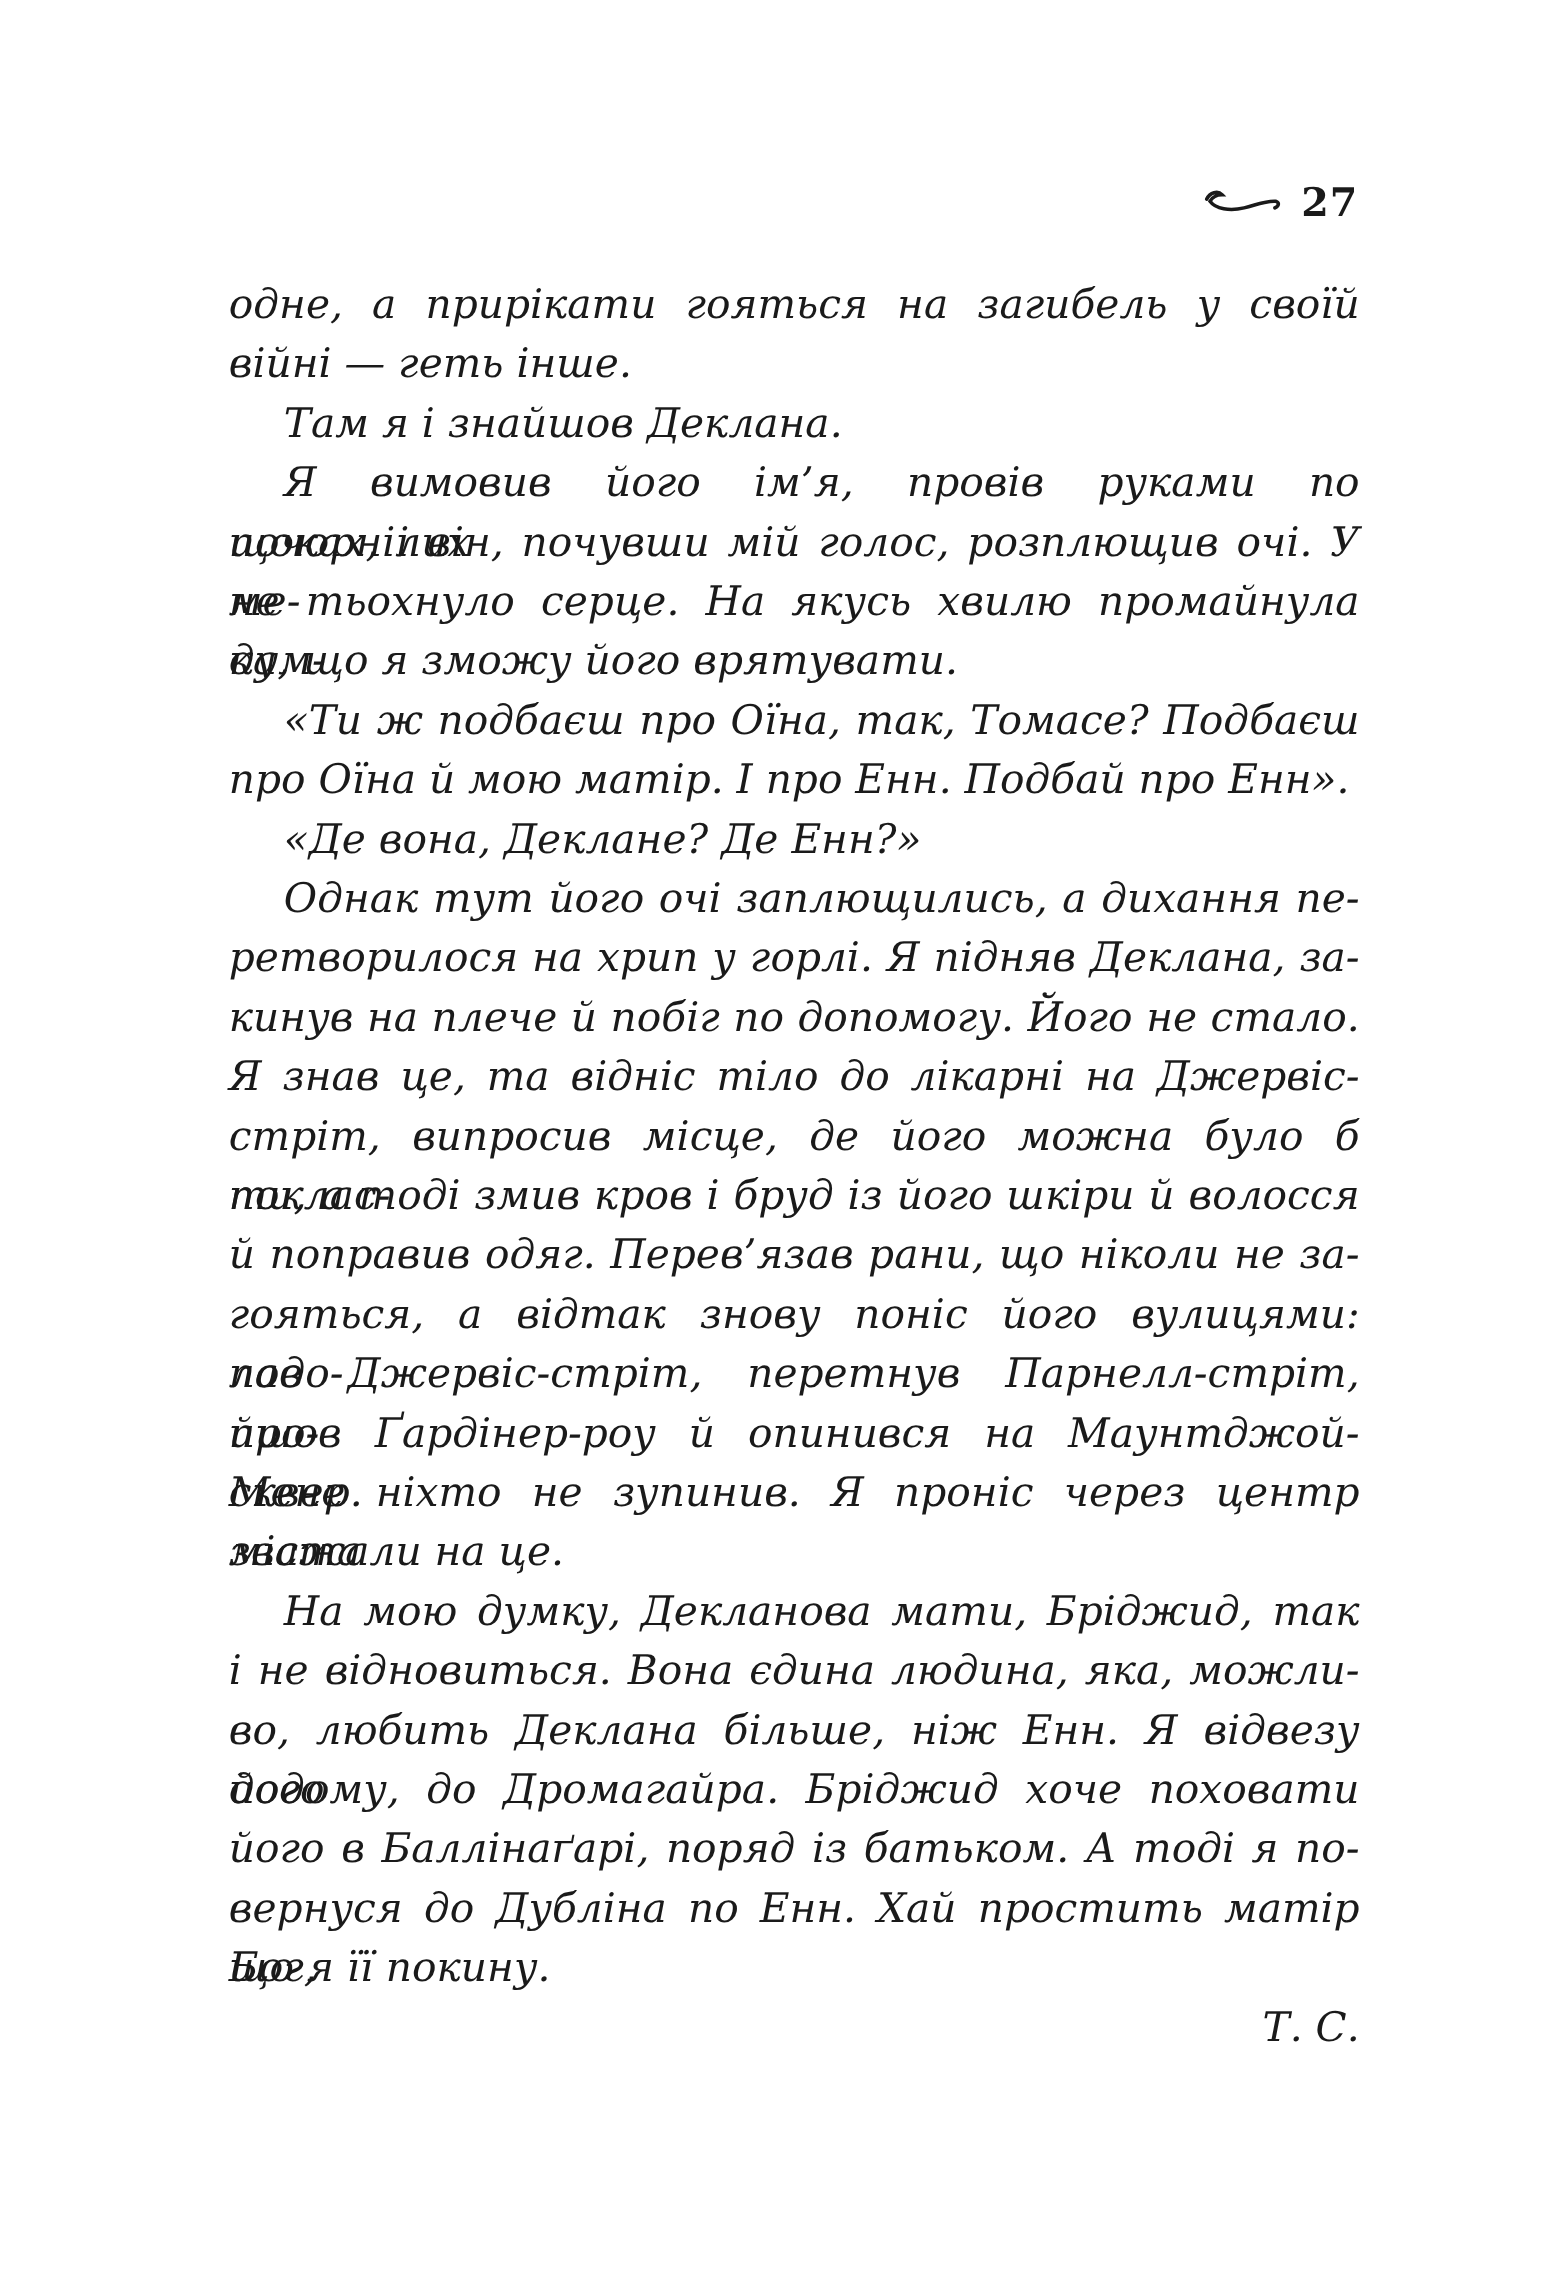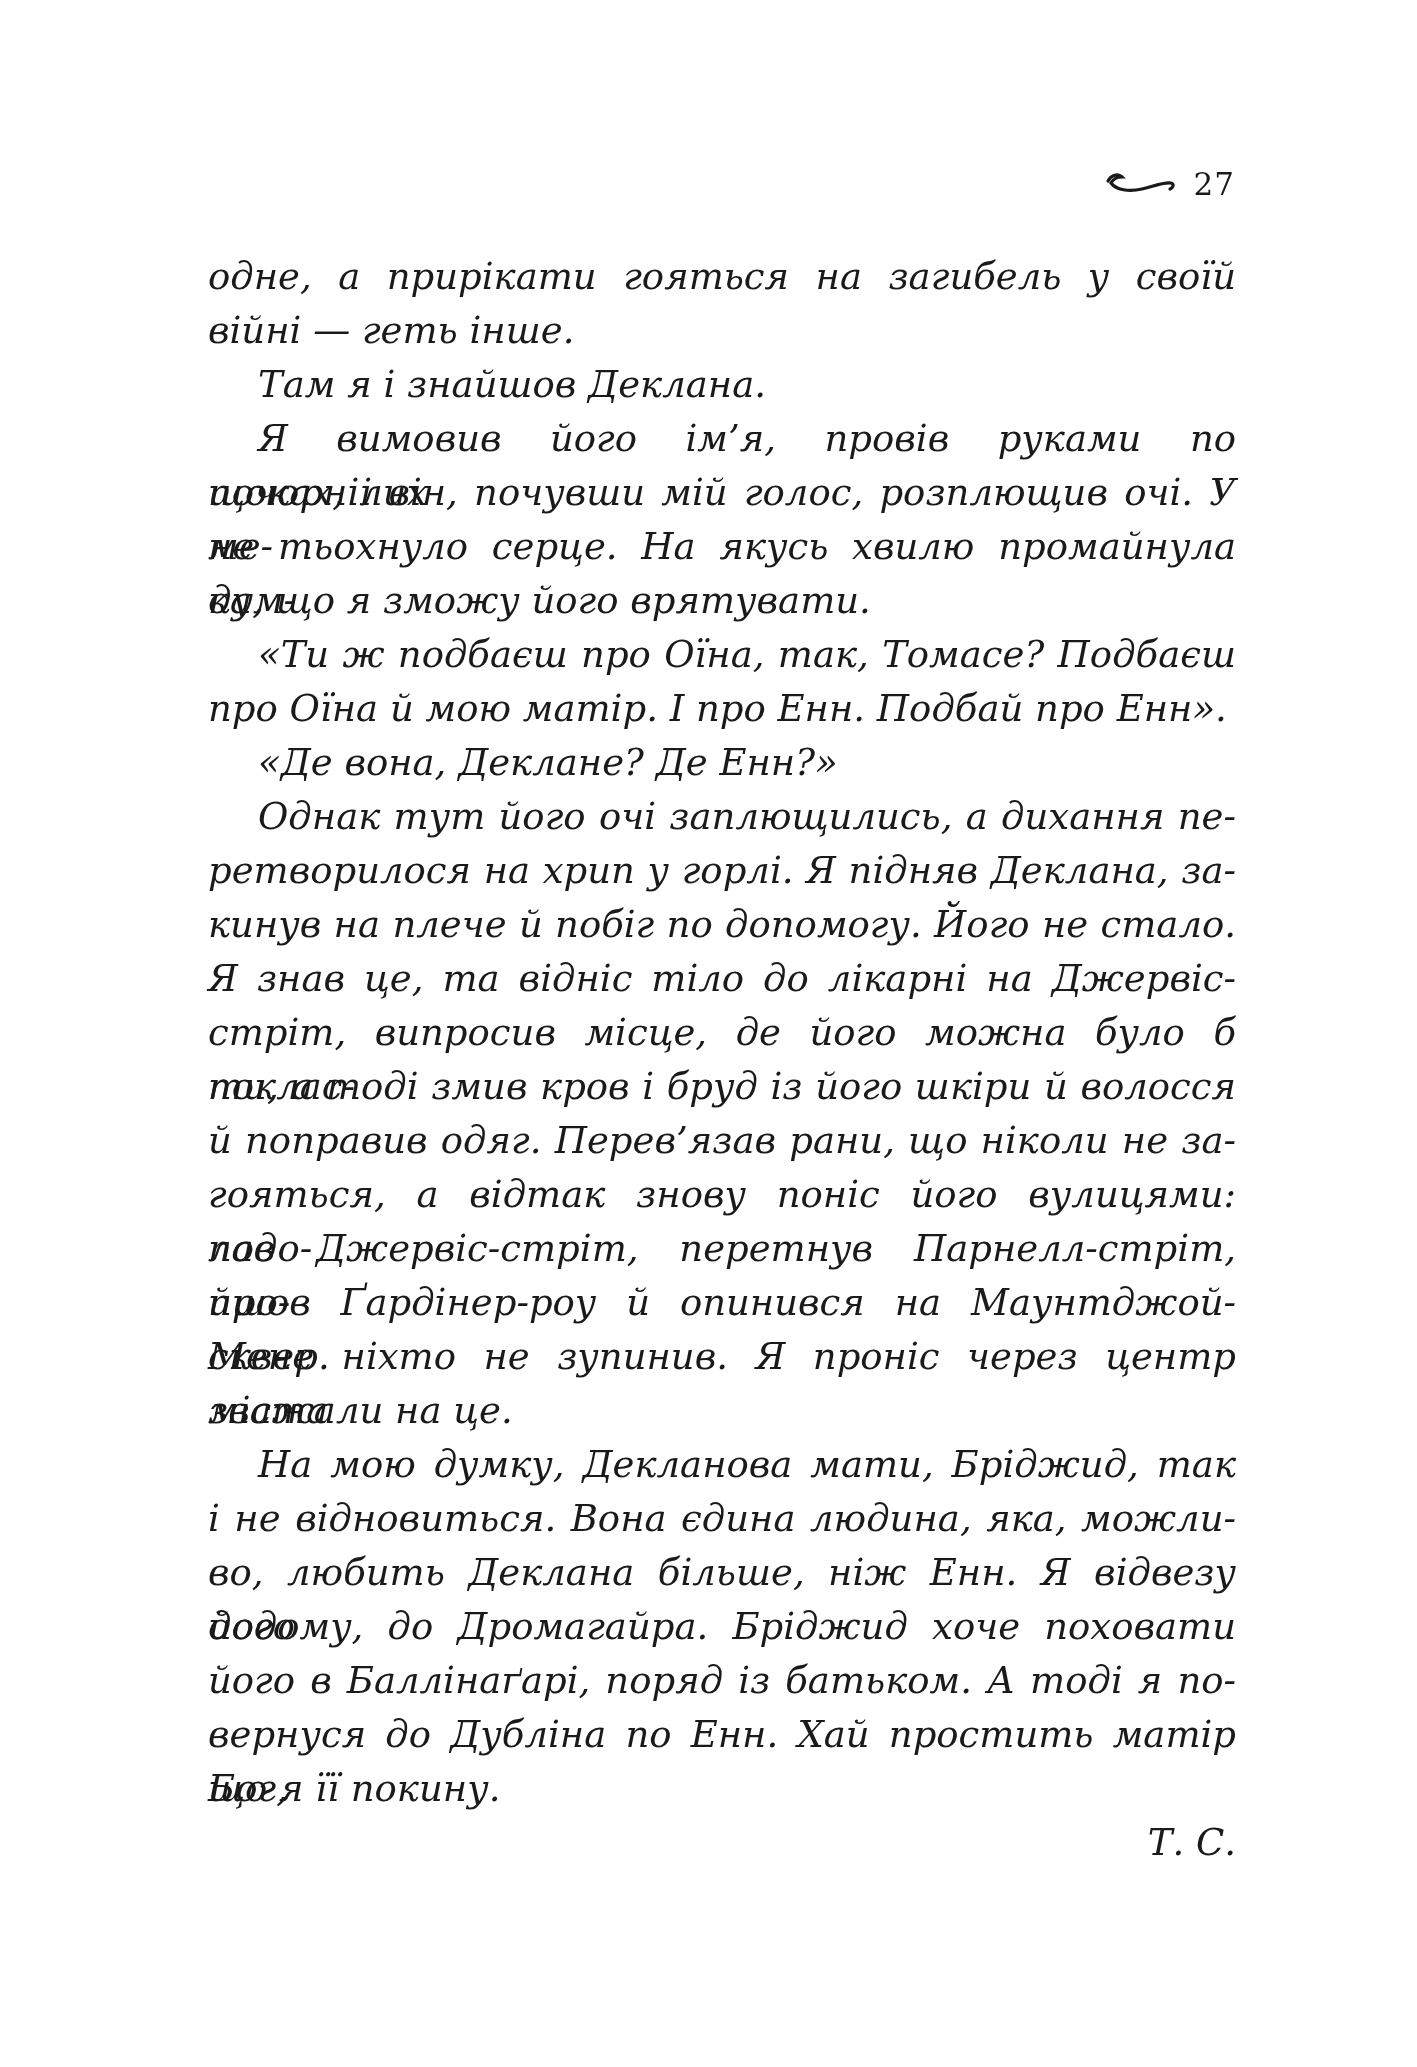--- a/index.html
+++ b/index.html
@@ -15,22 +15,22 @@
   .running-head {
     position: absolute;
     top: 168px;
     right: 182px;
     display: flex;
     align-items: center;
     gap: 17px;
   }
   .swash { display: block; }
   .page-number {
-    font-size: 31px;
-    font-weight: 400;
+    font-size: 36px;
+    font-weight: 700;
     line-height: 32px;
     font-style: normal;
     letter-spacing: 1px;
   }
   .text-block {
     position: absolute;
     left: 208px;
     top: 250px;
     width: 1028px;
     font-style: italic;

